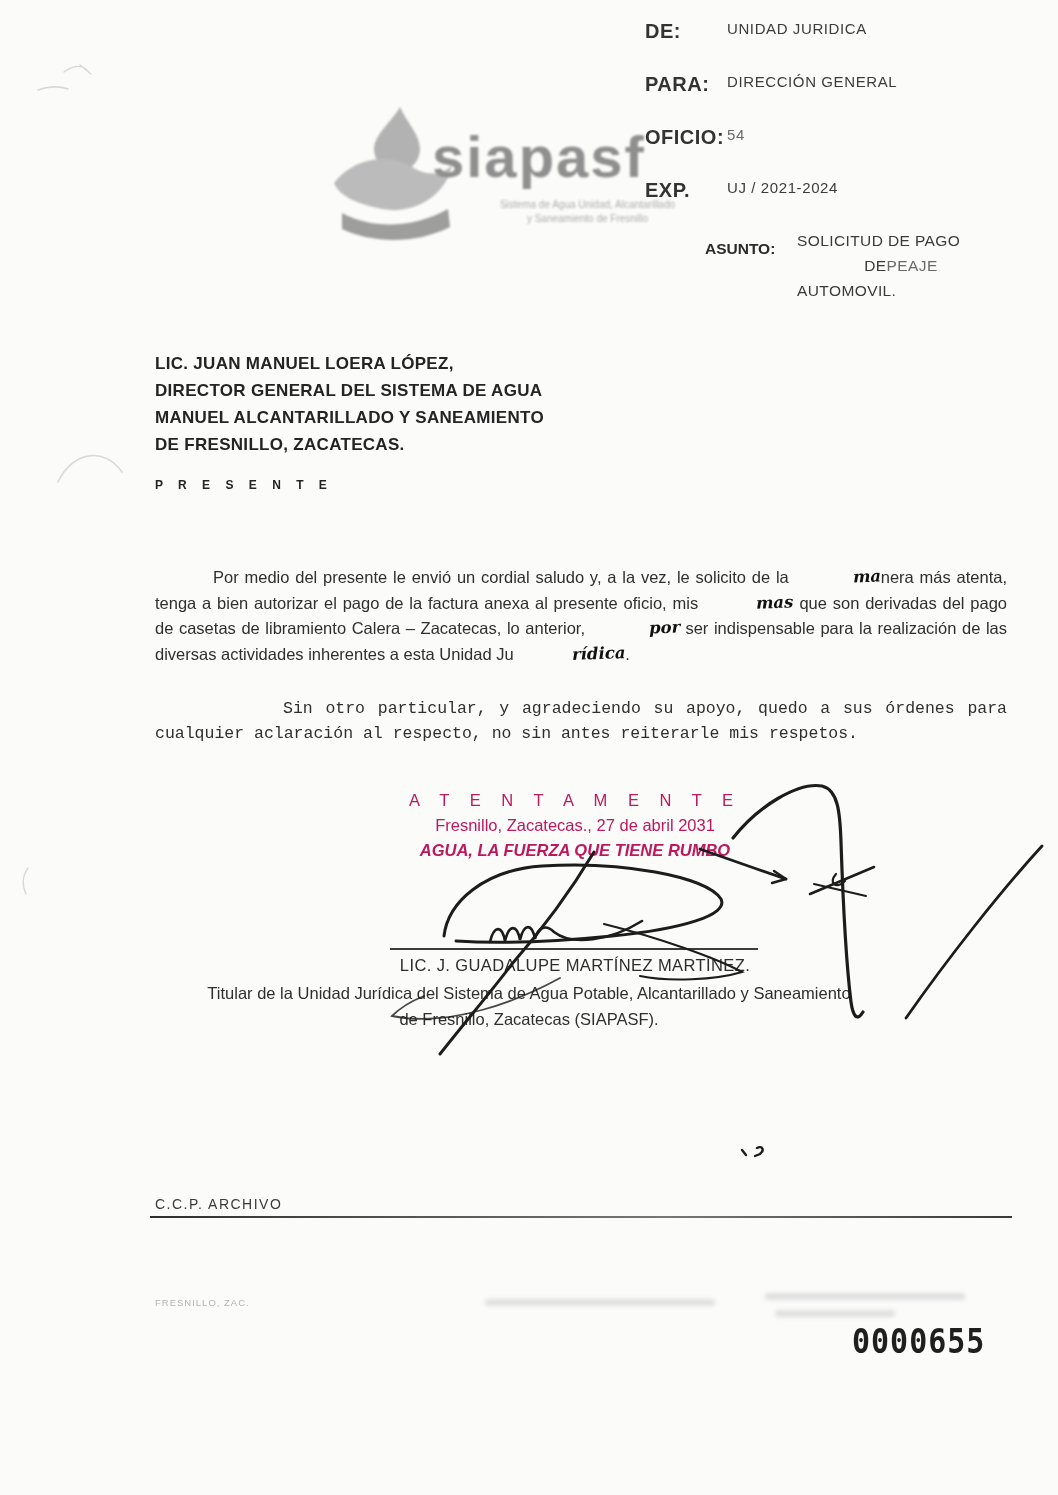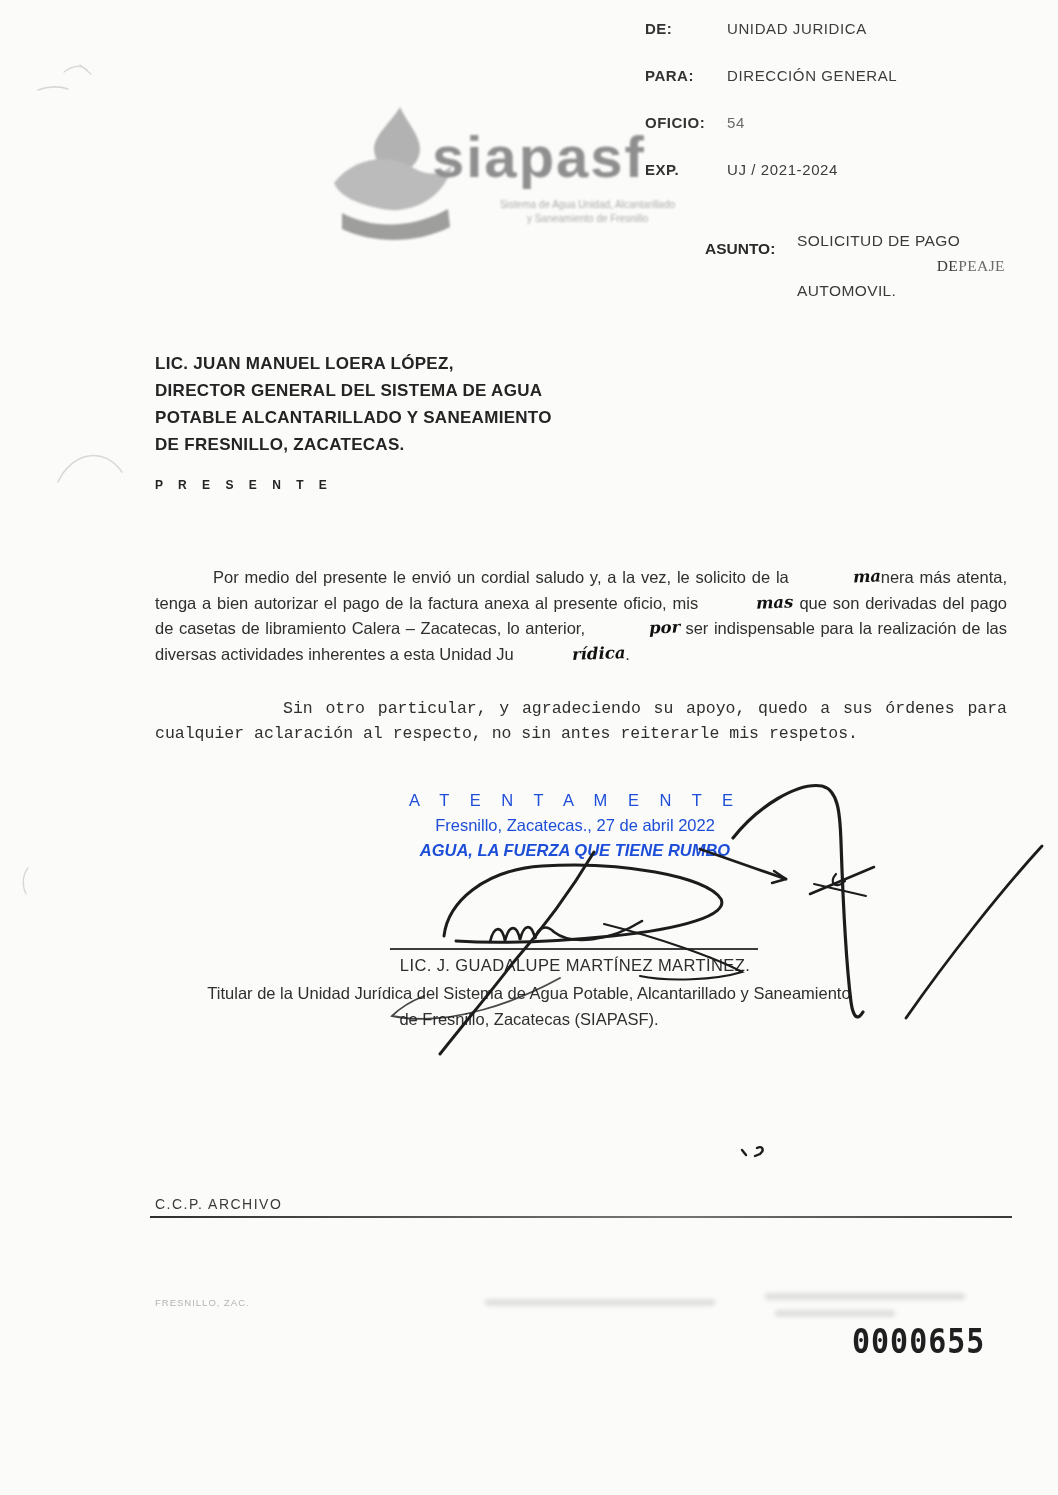--- a/index.html
+++ b/index.html
@@ -19,38 +19,38 @@
     font-size:58px;font-weight:bold;letter-spacing:2px;
     color:#8f8f8f;filter:blur(1.2px);line-height:1;
   }
   .logo-tagline{
     left:300px;top:148px;width:275px;text-align:center;
     font-size:10px;color:#adadad;filter:blur(.9px);line-height:14px;
   }
   
   .hfields{left:645px;top:20px;width:380px;}
   .hrow{display:flex;margin-bottom:30px;}
-  .hlabel{width:82px;font-weight:bold;font-size:15px;color:#333;letter-spacing:.5px;}
+  .hlabel{width:82px;font-weight:bold;font-size:20px;color:#333;letter-spacing:.5px;}
   .hvalue{font-size:15px;color:#3c3c3c;letter-spacing:.6px;}
   .faded{color:#6a6a6a;}
   
   .subject{left:705px;top:228px;width:310px;display:flex;font-size:15.5px;}
   .subject .lbl{font-weight:bold;width:92px;color:#2a2a2a;margin-top:12px;}
   .subject .val{width:208px;color:#3a3a3a;line-height:25px;letter-spacing:.4px;}
-  .subject .val .l2{display:flex;justify-content:flex-end;font-family:Liberation Serif, serif;}
+  .subject .val .l2{display:flex;justify-content:center;}
   
   .recipient{left:155px;top:350px;width:500px;font-weight:bold;font-size:17px;line-height:27px;color:#242424;letter-spacing:.3px;}
   .presente{left:155px;top:478px;font-weight:bold;font-size:12px;letter-spacing:6px;color:#242424;}
   
   .para{left:155px;width:852px;font-size:16.5px;line-height:24.7px;text-align:justify;color:#2f2f2f;}
   .p1{top:565px;text-indent:58px;}
   .p2{top:697px;text-indent:128px;font-family:Liberation Mono, monospace;}
   .hw{font-weight:bold;font-style:italic;font-family:"DejaVu Serif",serif;color:#111;display:inline-block;transform:rotate(-2deg);}
   
-  .closing{left:280px;top:788px;width:590px;text-align:center;font-size:16.5px;line-height:25px;color:#1d4ed8;}
+  .closing{left:280px;top:788px;width:590px;text-align:center;font-size:16.5px;line-height:25px;color:#be185d;}
   .atent{letter-spacing:8px;}
   .motto{font-weight:bold;font-style:italic;}
   
   .sig-line{left:390px;top:948px;width:368px;height:0;border-top:2px solid #3c3c3c;}
   .sig-name{left:280px;top:956px;width:590px;text-align:center;font-size:16.5px;color:#2d2d2d;letter-spacing:.4px;}
   .sig-title1{left:40px;top:984px;width:978px;text-align:center;font-size:16.5px;color:#2f2f2f;}
   .sig-title2{left:40px;top:1010px;width:978px;text-align:center;font-size:16.5px;color:#2f2f2f;}
   
   .ccp{left:155px;top:1196px;font-size:14px;letter-spacing:1.5px;color:#3a3a3a;}
   .rule{left:150px;top:1216px;width:862px;height:2px;background:linear-gradient(90deg,#2f2f2f,#5a5a5a 35%,#777 60%,#3a3a3a);}
@@ -111,32 +111,32 @@
       <span>DE</span>
       <span class="faded">PEAJE</span>
     </div>
     <div>AUTOMOVIL.</div>
   </div>
 </div>
 
 <div class="abs recipient">
   <div>LIC. JUAN MANUEL LOERA LÓPEZ,</div>
   <div>DIRECTOR GENERAL DEL SISTEMA DE AGUA</div>
-  <div>POTABLE ALCANTARILLADO Y SANEAMIENTO</div>
+  <div>MANUEL ALCANTARILLADO Y SANEAMIENTO</div>
   <div>DE FRESNILLO, ZACATECAS.</div>
 </div>
 <div class="abs presente">P R E S E N T E</div>
 
 <div class="abs para p1"><span>Por medio del presente  le envió un cordial saludo y, a la vez, le solicito de la </span><span class="hw">ma</span><span>nera más atenta, tenga a bien autorizar el pago de la factura anexa al presente oficio, mis</span><span class="hw">mas</span><span> que son derivadas del pago de casetas de libramiento Calera – Zacatecas, lo anterior, </span><span class="hw">por</span><span> ser indispensable para la realización de las diversas actividades inherentes a esta Unidad Ju</span><span class="hw">rídica</span><span>.</span></div>
 
 <div class="abs para p2">Sin otro particular, y agradeciendo su apoyo, quedo a sus órdenes para cualquier aclaración al respecto, no sin antes reiterarle mis respetos.</div>
 
 <div class="abs closing">
   <div class="atent">A T E N T A M E N T E</div>
-  <div>Fresnillo, Zacatecas., 27 de abril 2022</div>
+  <div>Fresnillo, Zacatecas., 27 de abril 2031</div>
   <div class="motto">AGUA, LA FUERZA QUE TIENE RUMBO</div>
 </div>
 
 <div class="abs sig-line"></div>
 <div class="abs sig-name">LIC. J. GUADALUPE MARTÍNEZ MARTÍNEZ.</div>
 <div class="abs sig-title1">Titular de la Unidad Jurídica del Sistema de Agua Potable, Alcantarillado y Saneamiento</div>
 <div class="abs sig-title2">de Fresnillo, Zacatecas (SIAPASF).</div>
 
 <div class="abs ccp">C.C.P.  ARCHIVO</div>
 <div class="abs rule"></div>

